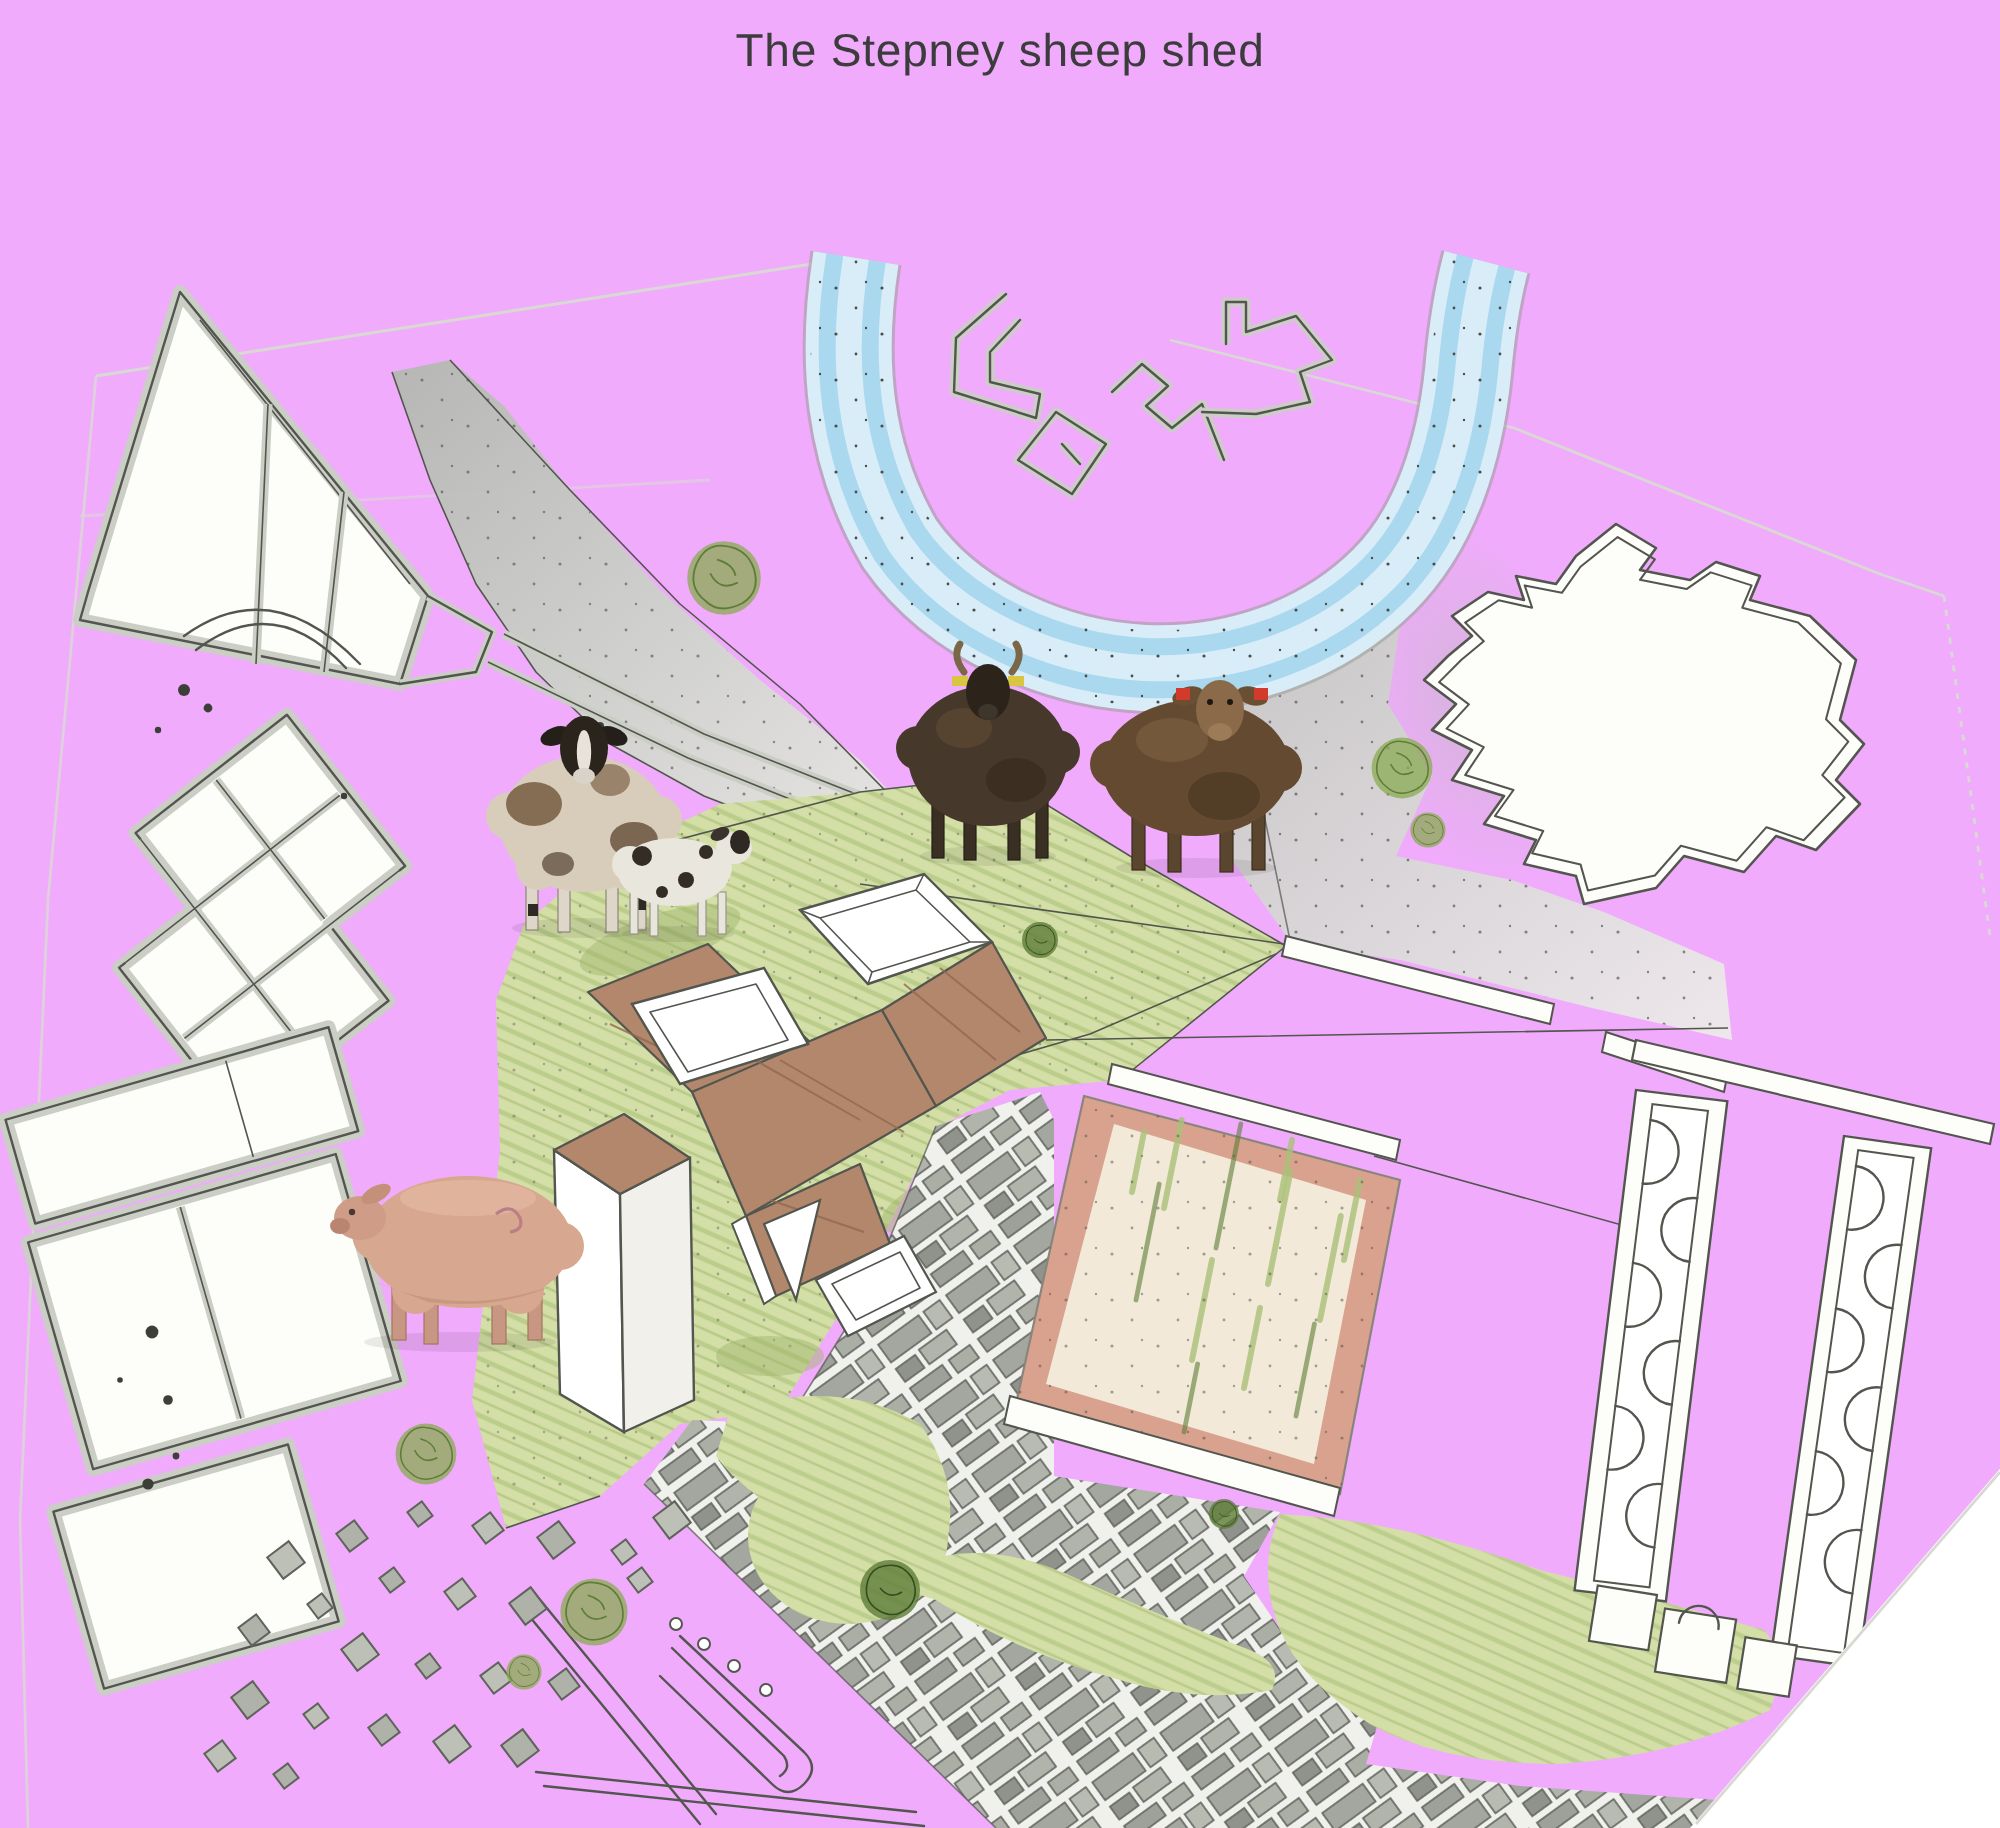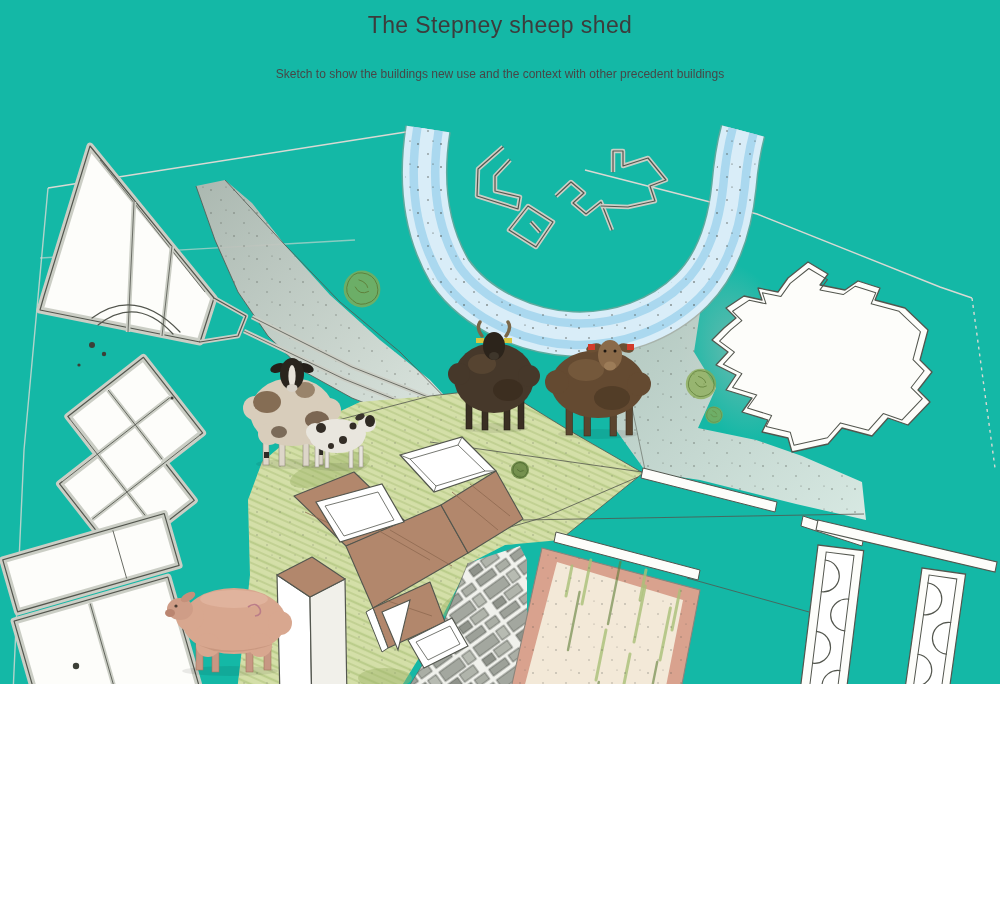--- a/index.html
+++ b/index.html
@@ -1,16 +1,16 @@
 <!DOCTYPE html>
 <html style="--title_text: #3c3c3c; --subtitle_text: #474747; --pencil: #53564e; --wall_fill: #fdfdfa; --wall_gray: #cbcec5; --road_gray: #b3b8b1; --road_gray_light: #e8eae4; --river_blue: #9fd2ec; --river_blue_light: #d8edf8; --grass: #d4dfa8; --grass_stroke: #aac178; --grass_dark: #9db469; --tree_green: #8aab52; --tree_dark: #5e7d38; --roof: #b2876c; --roof_line: #8f6950; --field_pink: #d9a28e; --field_cream: #f3e9d8; --paper_edge: #d9d9d3; --ink: #3c3f37; --sheep_cream: #d8cdbb; --sheep_white: #e9e6de; --sheep_dark: #46382a; --sheep_brown: #644a31; --sheep_pink: #d8a78f; --tag_red: #d23b2c; --tag_yellow: #d8c640;"><head>
 <meta charset="utf-8">
 <style>
   html,body{margin:0;padding:0;background:#fff;}
-  .page{position:relative;width:1000px;height:684px;background:#14b8a6;overflow:hidden;
+  .page{position:relative;width:1000px;height:914px;background:#f0abfc;overflow:hidden;
         font-family:"Liberation Sans",sans-serif;}
   .hdr{position:absolute;top:0;left:0;width:100%;text-align:center;z-index:5;}
   .title{margin:12px 0 0 0;font-size:23px;font-weight:400;letter-spacing:.4px;color:var(--title_text);}
   .subtitle{margin:28px auto 0 auto;max-width:455px;font-size:12px;line-height:1.3;color:var(--subtitle_text);}
   svg{position:absolute;top:0;left:0;}
   .pencil{stroke:var(--pencil);stroke-width:1.2;fill:none;stroke-linejoin:round;stroke-linecap:round;}
   .pencil-thin{stroke:var(--pencil);stroke-width:.8;fill:none;stroke-linejoin:round;}
   .wallL{stroke:var(--wall_gray);stroke-width:7;fill:none;stroke-linejoin:round;}
   .wallL4{stroke:var(--wall_gray);stroke-width:4.5;fill:none;stroke-linejoin:round;}
   .wfill{fill:var(--wall_fill);}
@@ -25,21 +25,20 @@
   .edge{stroke:var(--paper_edge);stroke-width:1.4;fill:none;}
   .streak{stroke:var(--grass_stroke);stroke-width:3;stroke-linecap:round;opacity:.8;}
   .streak2{stroke:var(--tree_dark);stroke-width:2.4;stroke-linecap:round;opacity:.6;}
 </style>
 </head>
 <body>
 
 <div class="page">
   <div class="hdr">
     <h1 class="title">The Stepney sheep shed</h1>
-    <p class="subtitle">Sketch to show the buildings new use and the context with other precedent buildings</p>
   </div>
 
   <svg width="1000" height="914" viewBox="0 0 1000 914">
     <defs>
       <pattern id="stip" width="23" height="23" patternUnits="userSpaceOnUse">
         <circle cx="4" cy="6" r=".8" fill="#4b4e47"></circle>
         <circle cx="14" cy="16" r=".7" fill="#4b4e47"></circle>
         <circle cx="19" cy="3" r=".6" fill="#4b4e47"></circle>
       </pattern>
       <pattern id="grassTex" width="15" height="13" patternUnits="userSpaceOnUse" patternTransform="rotate(24)">

